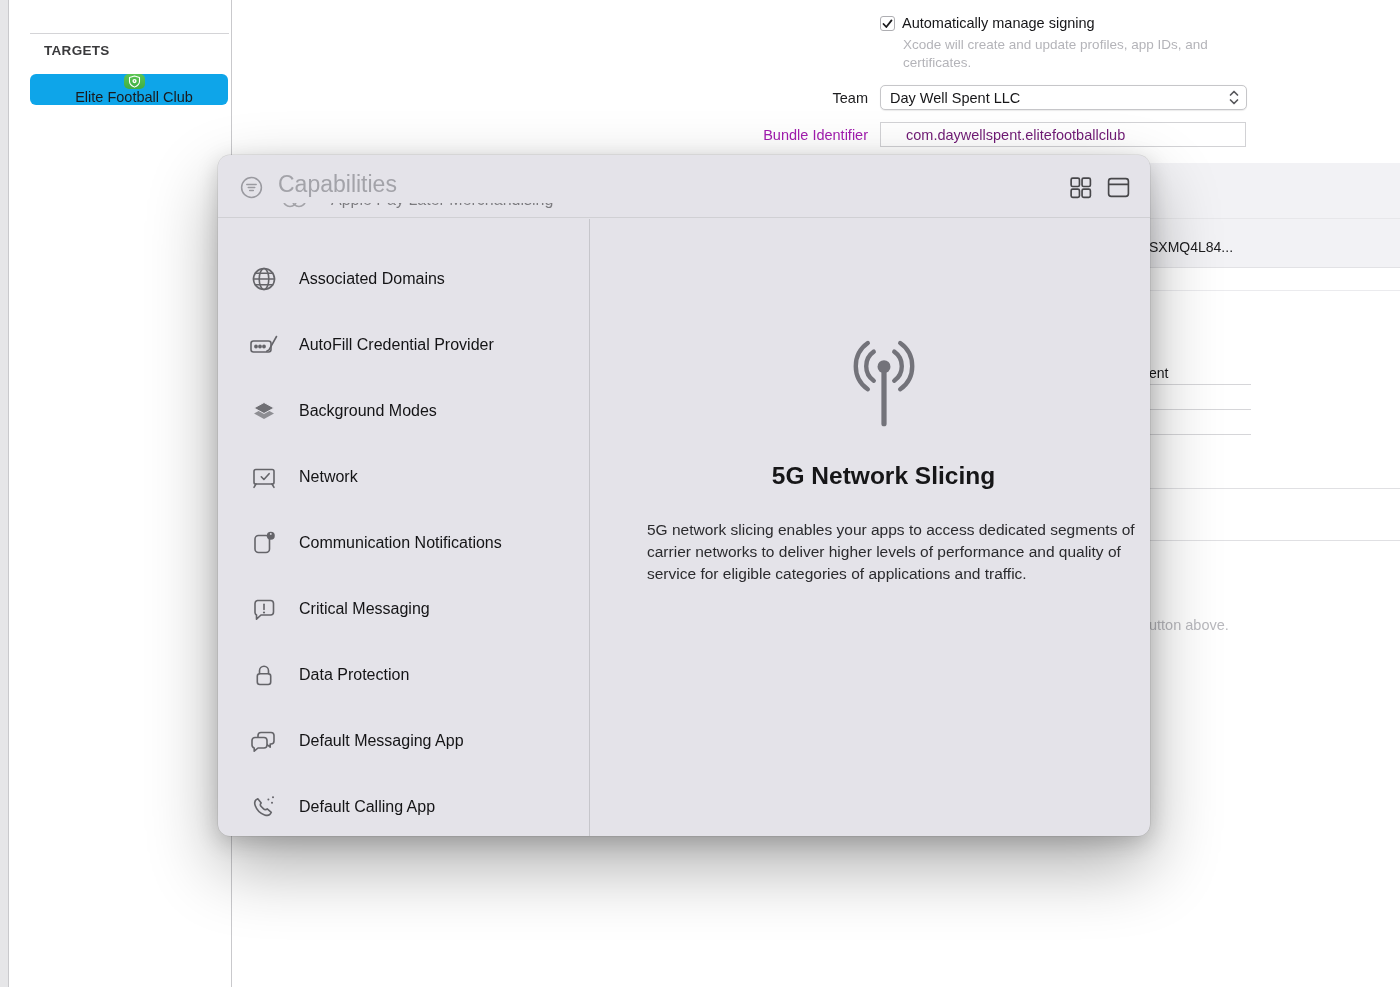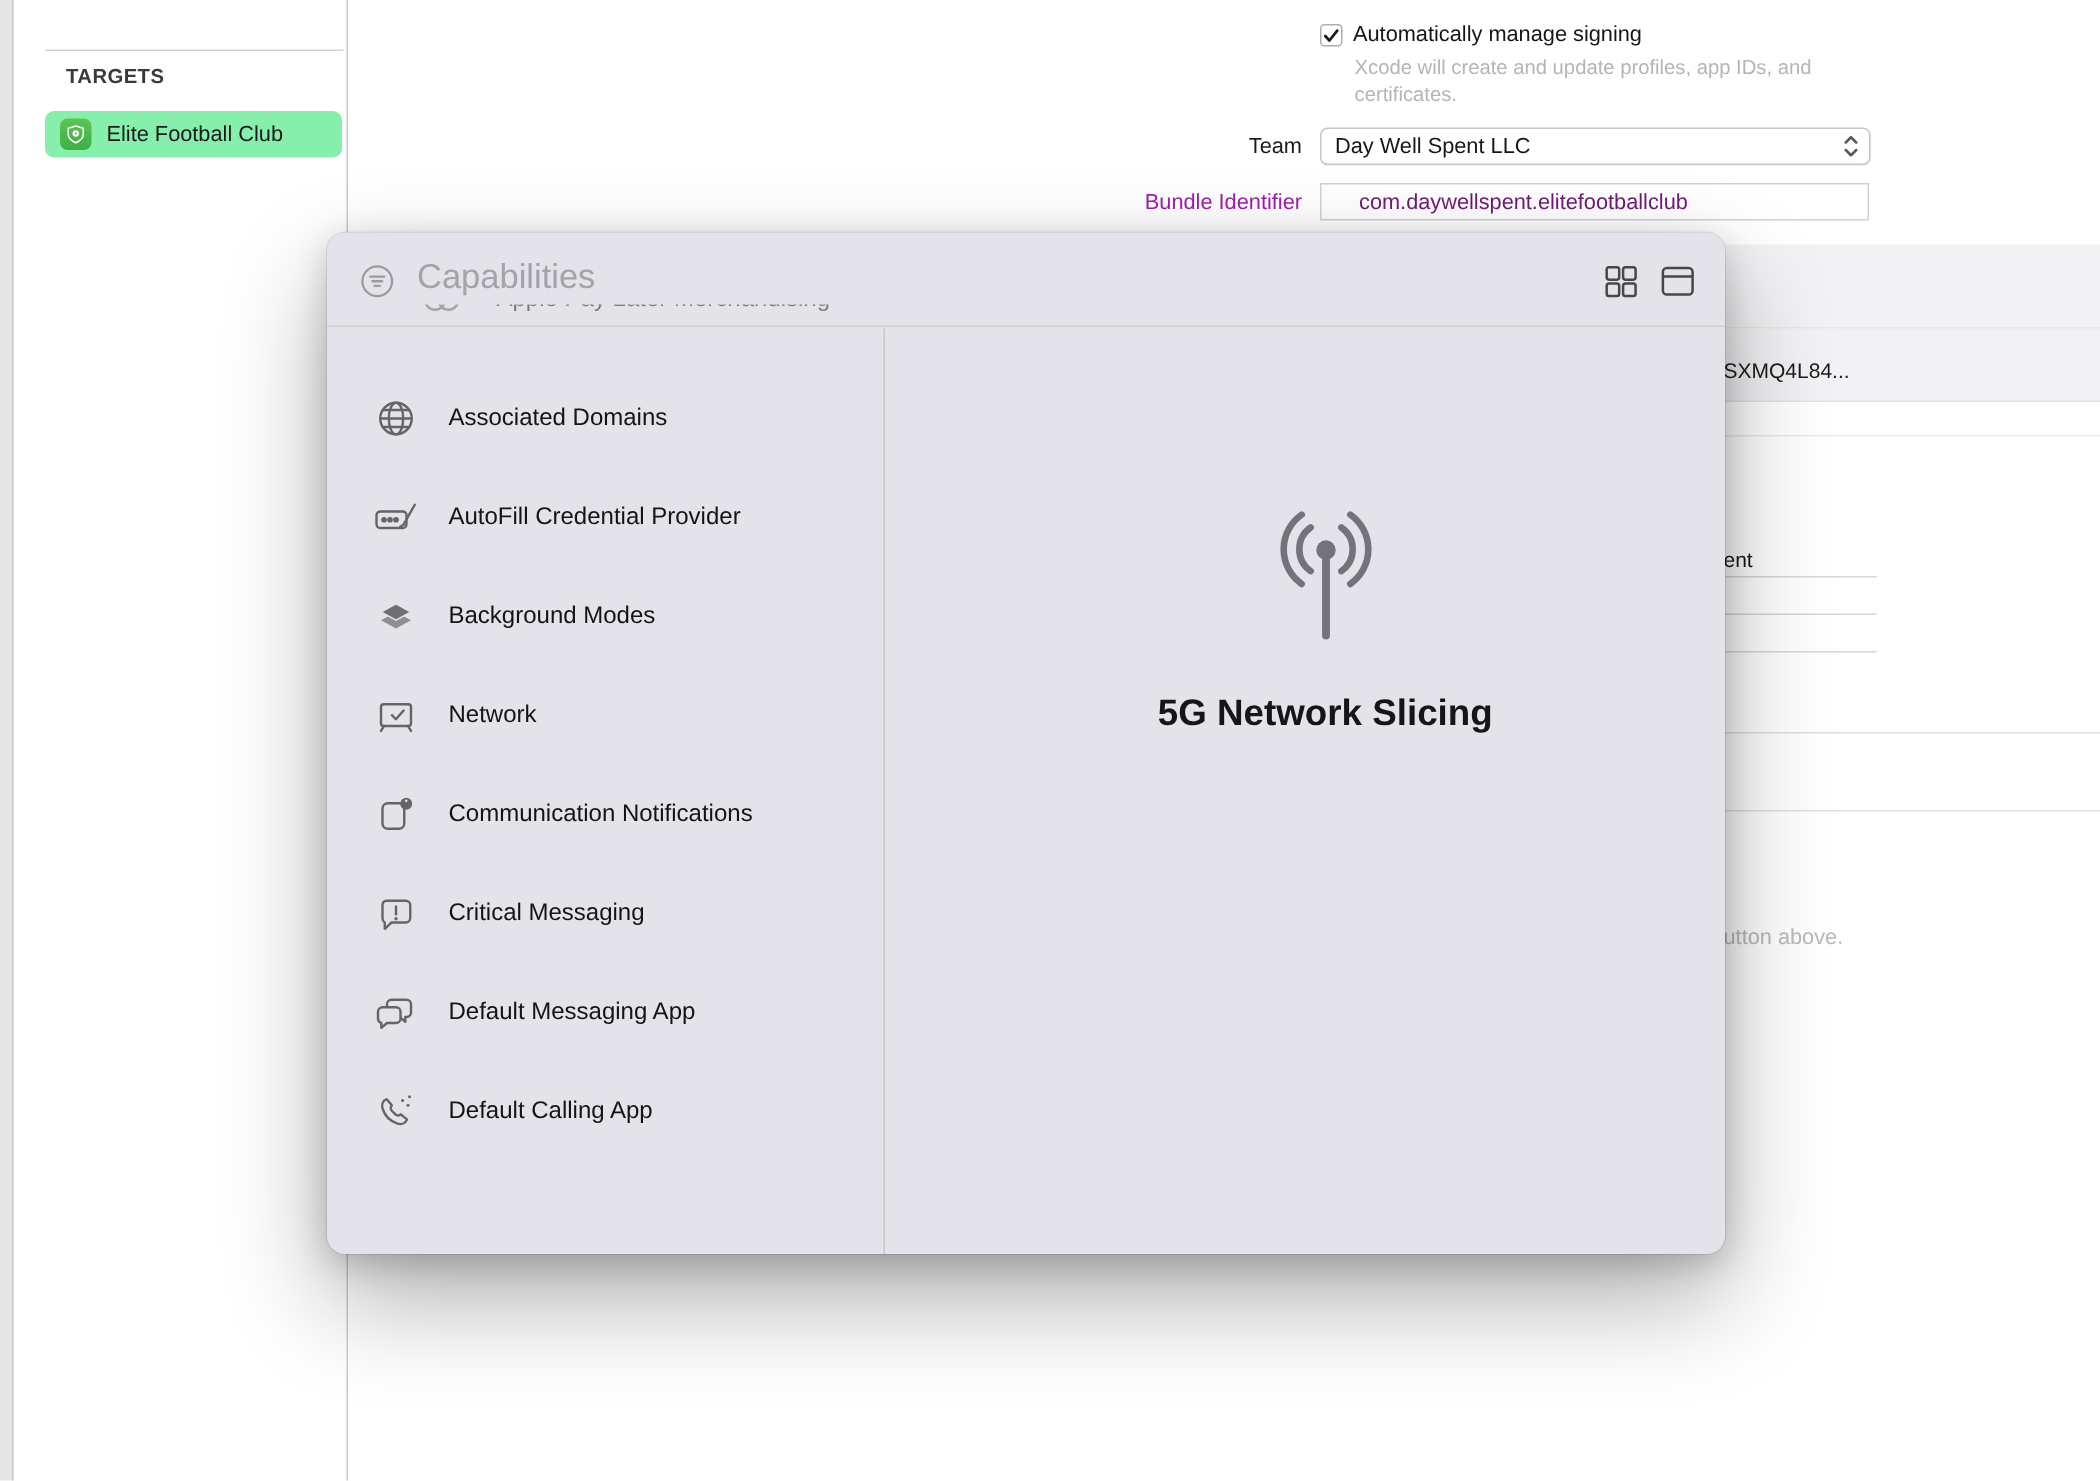--- a/index.html
+++ b/index.html
@@ -7,21 +7,21 @@
     font-family:"Liberation Sans","DejaVu Sans",sans-serif; background:#ffffff; }
   .abs { position:absolute; }
 
   
   #left-rail { left:0; top:0; width:9px; height:987px; background:#e6e6e8; border-right:1px solid #c9c9cc; }
 
   
   #sidebar { left:10px; top:0; width:221px; height:987px; background:#ffffff; }
   #sidebar-divider { left:20px; top:33px; width:199px; height:1px; background:#d4d4d7; }
   #targets-header { left:34px; top:43px; font-size:13.5px; font-weight:700; color:#3a3a3c; letter-spacing:.3px; }
-  #target-row { left:20px; top:74px; width:198px; height:31px; background:#86efac; border-radius:6px; display:flex; align-items:center; }
+  #target-row { left:20px; top:74px; width:198px; height:31px; background:#0ea5e9; border-radius:6px; display:flex; align-items:center;flex-direction:column; }
   #target-icon { width:21px; height:21px; margin-left:10px; border-radius:5px;
     background:linear-gradient(180deg,#5bc554,#3fae44); display:flex; align-items:center; justify-content:center; }
   #target-label { margin-left:10px; font-size:14.5px; color:#1a1a1c; }
 
   
   #main-divider { left:231px; top:0; width:1px; height:987px; background:#c9c9cc; }
 
   
   #checkbox { left:880px; top:16px; width:15px; height:15px; background:#ffffff; border:1px solid #aeaeb2;
     border-radius:3px; display:flex; align-items:center; justify-content:center; }
@@ -221,20 +221,29 @@
             <svg width="30" height="30" viewBox="0 0 30 30" fill="none" stroke="#646469" stroke-width="1.6" stroke-linecap="round" stroke-linejoin="round">
               <path d="M8.5 6.5 h13 a3 3 0 0 1 3 3 v8.5 a3 3 0 0 1 -3 3 h-9.5 l-4.5 4.2 v-4.2 a3 3 0 0 1 -1.5 -2.6 v-9 a3 3 0 0 1 2.5 -2.9 Z"></path>
               <path d="M15 10.3 v5.2"></path>
               <circle cx="15" cy="18.5" r="1.1" fill="#646469" stroke="none"></circle>
             </svg>
           </span>
           <span class="cap-label">Critical Messaging</span>
         </div>
         <div class="cap-row">
           <span class="cap-icon">
+            <svg width="30" height="30" viewBox="0 0 30 30" fill="none" stroke="#646469" stroke-width="1.6" stroke-linecap="round" stroke-linejoin="round">
+              <path d="M10.5 13.8 v-3.1 a4.5 4.5 0 0 1 9 0 v3.1"></path>
+              <rect x="8.3" y="13.8" width="13.4" height="10.7" rx="2.5"></rect>
+            </svg>
+          </span>
+          <span class="cap-label">Data Protection</span>
+        </div>
+        <div class="cap-row">
+          <span class="cap-icon">
             <svg width="32" height="30" viewBox="0 0 32 30" fill="none" stroke="#646469" stroke-width="1.6" stroke-linecap="round" stroke-linejoin="round">
               <path d="M13 6.5 h10 a3 3 0 0 1 3 3 v5.5 a3 3 0 0 1 -3 3 h-0.8 v3.2 l-3.8 -3.2 h-5.4 a3 3 0 0 1 -3 -3 v-5.5 a3 3 0 0 1 3 -3 Z"></path>
               <path d="M7 11.5 h9 a3 3 0 0 1 3 3 v4.5 a3 3 0 0 1 -3 3 h-6 l-3.8 3.2 v-3.3 a3 3 0 0 1 -2.2 -2.9 v-4.5 a3 3 0 0 1 3 -3 Z" fill="#e4e3e9"></path>
             </svg>
           </span>
           <span class="cap-label">Default Messaging App</span>
         </div>
         <div class="cap-row">
           <span class="cap-icon">
             <svg width="30" height="30" viewBox="0 0 30 30" fill="none" stroke="#646469" stroke-width="1.6" stroke-linecap="round" stroke-linejoin="round">
@@ -252,15 +261,16 @@
         <svg width="96" height="92" viewBox="0 0 90 88" fill="none" stroke="#73737a" stroke-width="4.2" stroke-linecap="round">
           <circle cx="45" cy="26.5" r="6.2" fill="#73737a" stroke="none"></circle>
           <path d="M45 33 V81" stroke-width="5"></path>
           <path d="M35.2 12.1 A 17 17 0 0 0 35.2 39.9"></path>
           <path d="M29.5 3.9 A 27 27 0 0 0 29.5 48.1"></path>
           <path d="M54.8 12.1 A 17 17 0 0 1 54.8 39.9"></path>
           <path d="M60.5 3.9 A 27 27 0 0 1 60.5 48.1"></path>
         </svg>
       </div>
       <div id="detail-title">5G Network Slicing</div>
+      <div id="detail-desc">5G network slicing enables your apps to access dedicated segments of carrier networks to deliver higher levels of performance and quality of service for eligible categories of applications and traffic.</div>
     </div>
   </div>
 </div>
 
 </body></html>

